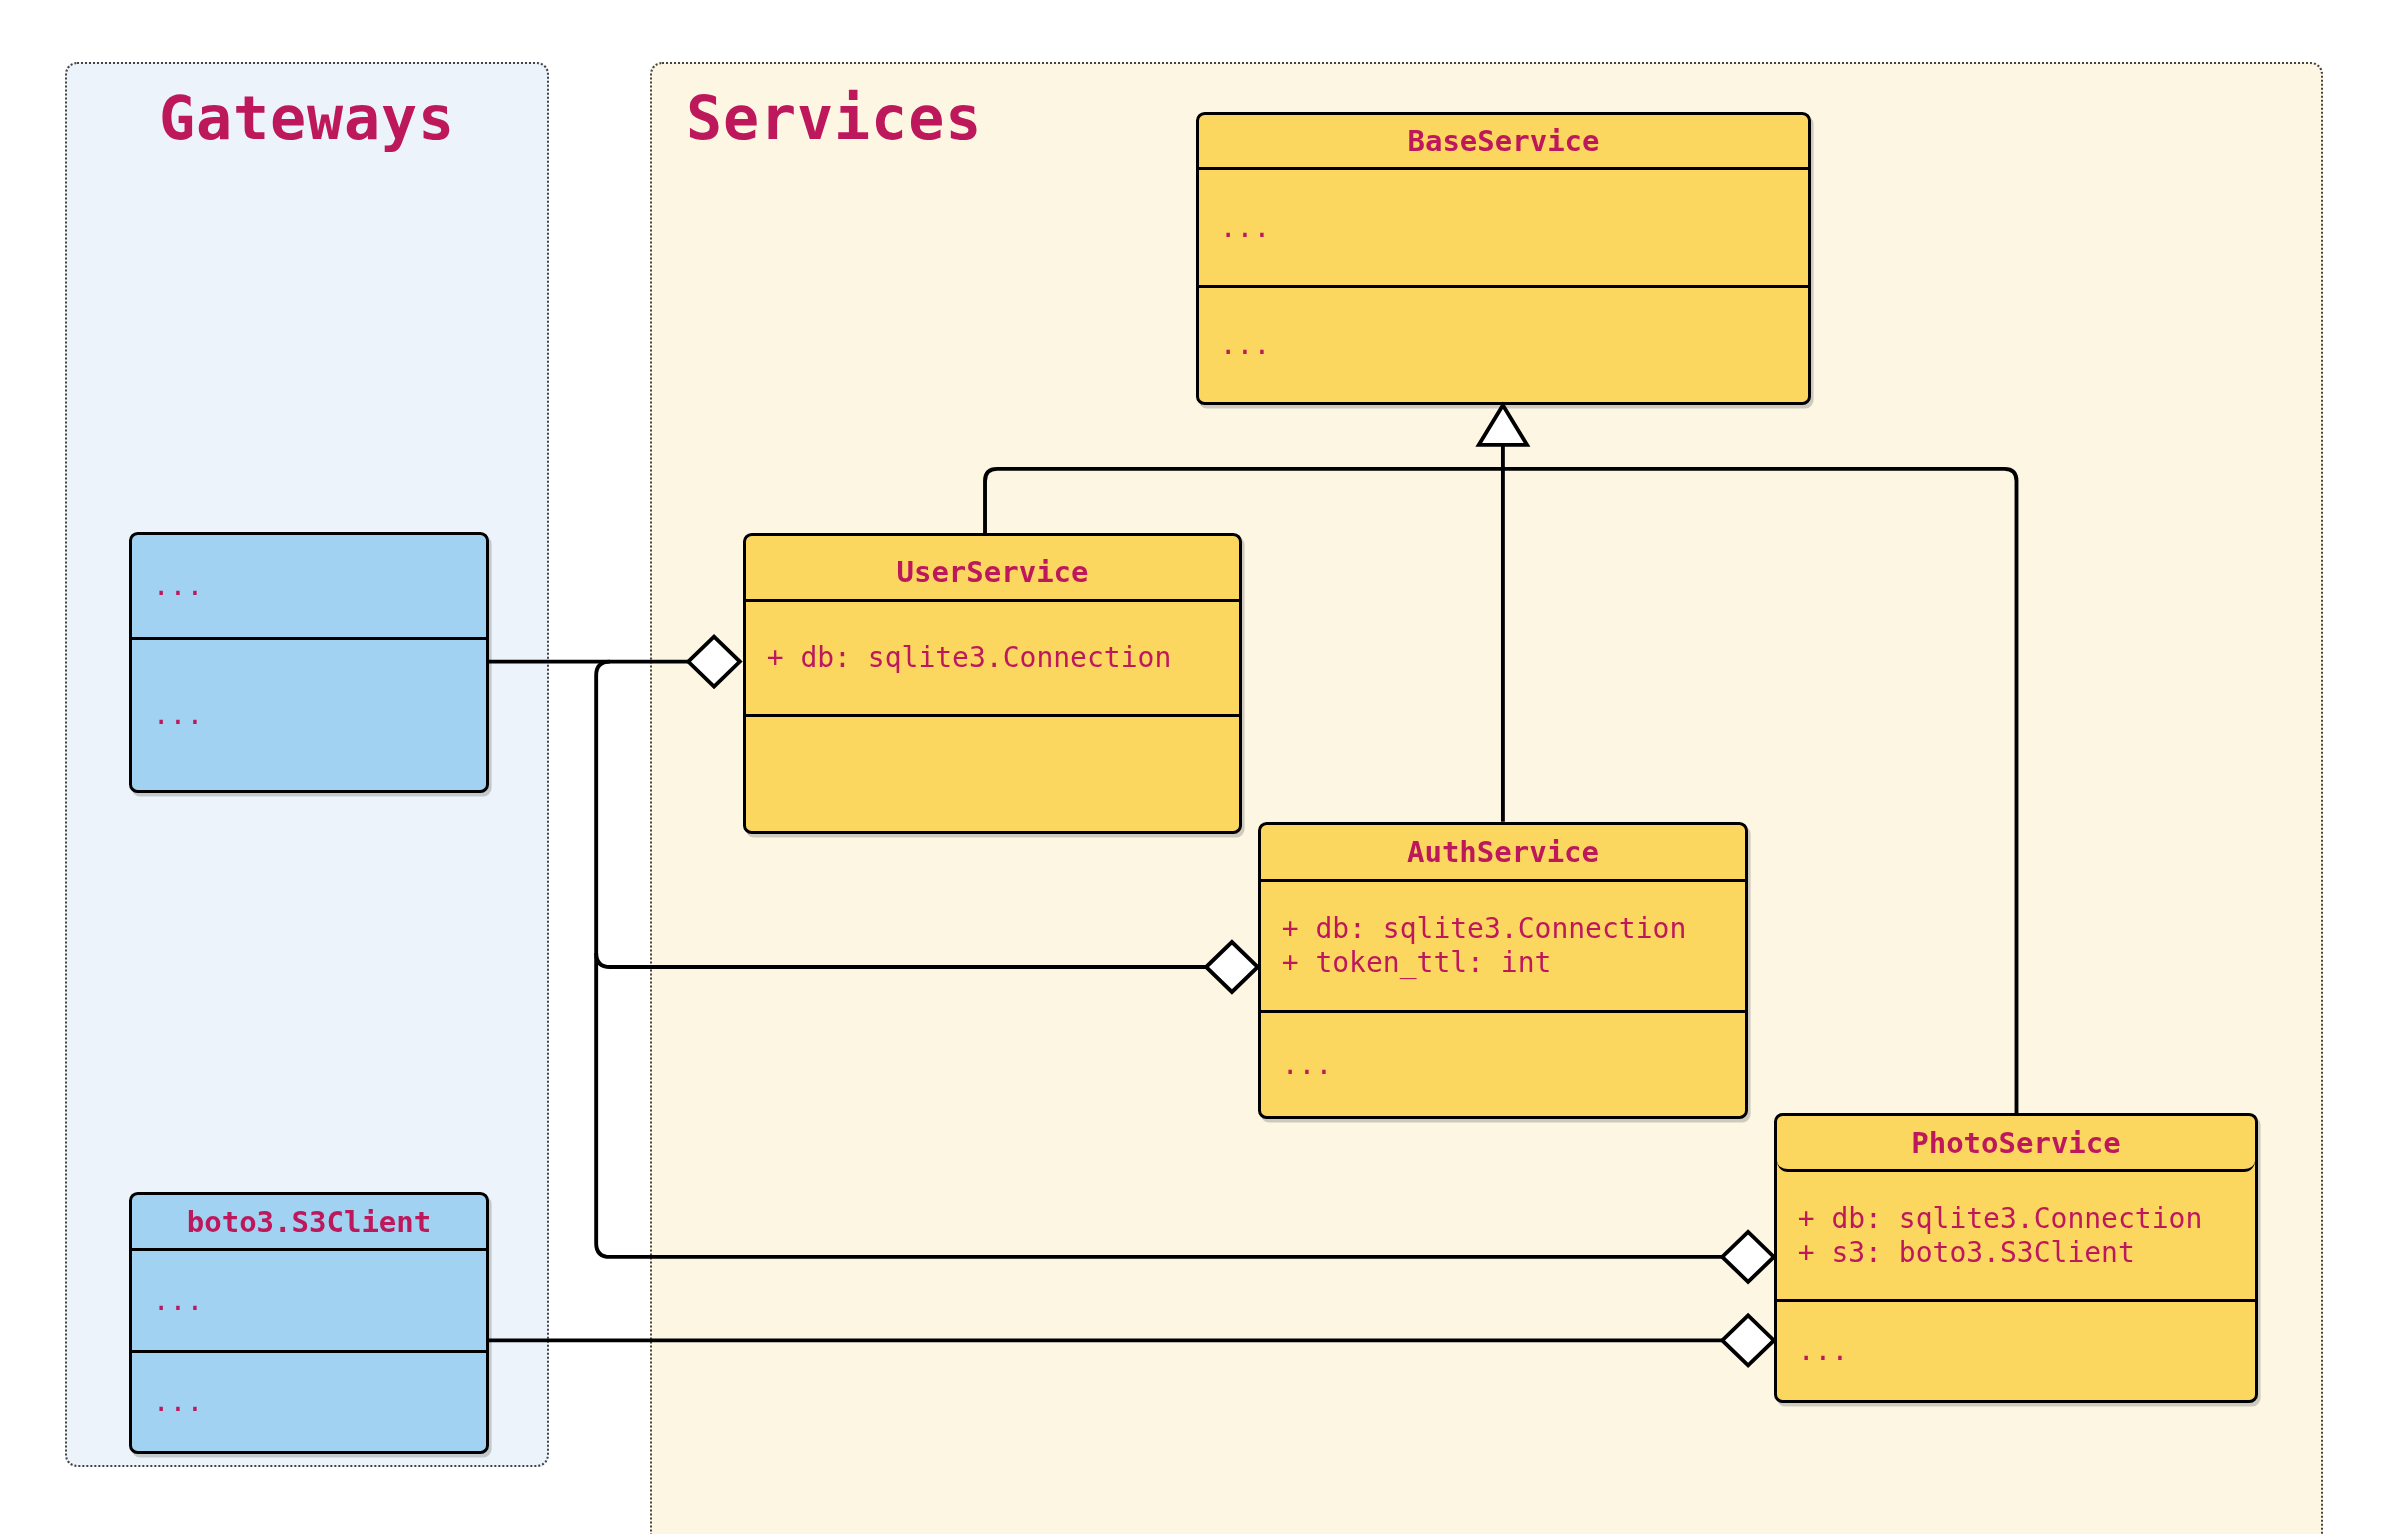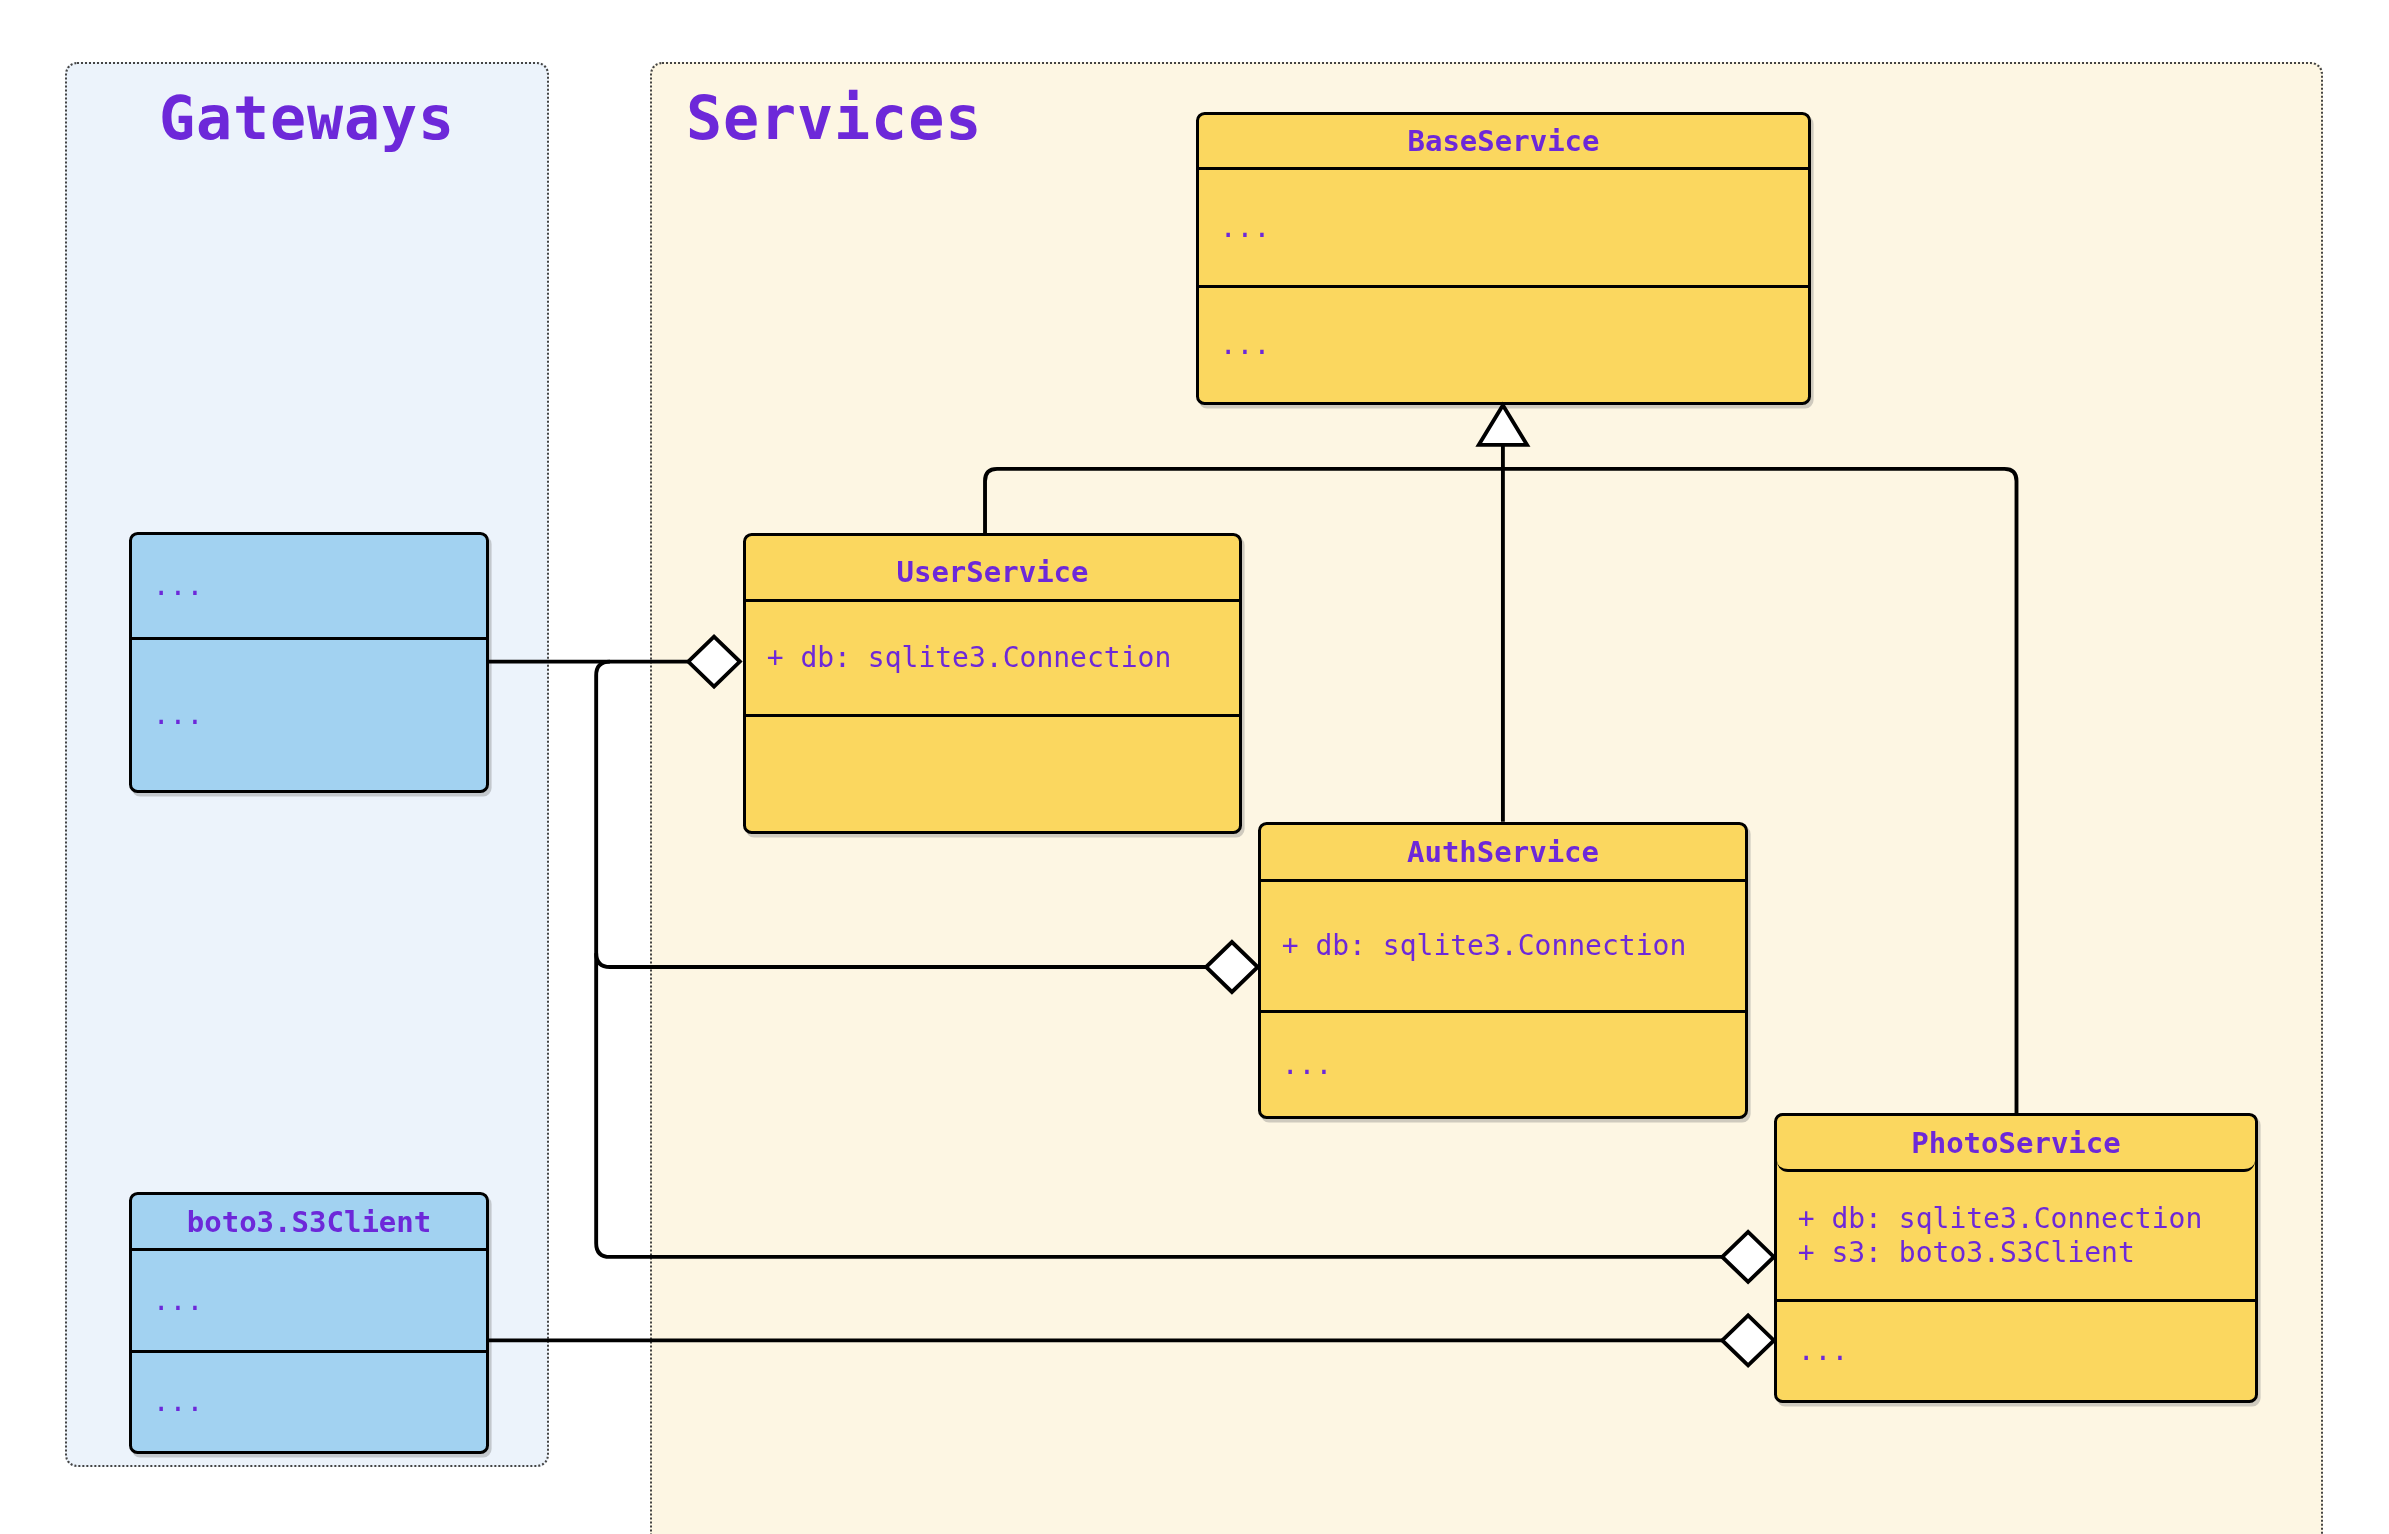--- a/index.html
+++ b/index.html
@@ -1,21 +1,21 @@
 <!DOCTYPE html>
 <html style="font-size:13.8px"><head>
 <meta charset="utf-8">
 <style>
   html, body { margin: 0; padding: 0; background: #ffffff; }
   #canvas {
     position: relative;
     width: 2389px;
     height: 1534px;
     font-family: "DejaVu Sans Mono", "Liberation Mono", monospace;
-    color: #6d28d9;
+    color: #be185d;
     overflow: hidden;
   }
 
   
   .panel {
     position: absolute;
     border: 2.6px dotted #444;
     border-radius: 12px;
     box-sizing: border-box;
   }
@@ -144,20 +144,21 @@
     <div class="uml-attrs">
       <div class="uml-line">+ db: sqlite3.Connection</div>
     </div>
     <div class="uml-methods"></div>
   </div>
 
   <div class="uml-class service" id="box-auth">
     <div class="uml-title">AuthService</div>
     <div class="uml-attrs">
       <div class="uml-line">+ db: sqlite3.Connection</div>
+      <div class="uml-line">+ token_ttl: int</div>
     </div>
     <div class="uml-methods">
       <div class="uml-line">...</div>
     </div>
   </div>
 
   <div class="uml-class service" id="box-photo">
     <div class="uml-title">PhotoService</div>
     <div class="uml-attrs">
       <div class="uml-line">+ db: sqlite3.Connection</div>

